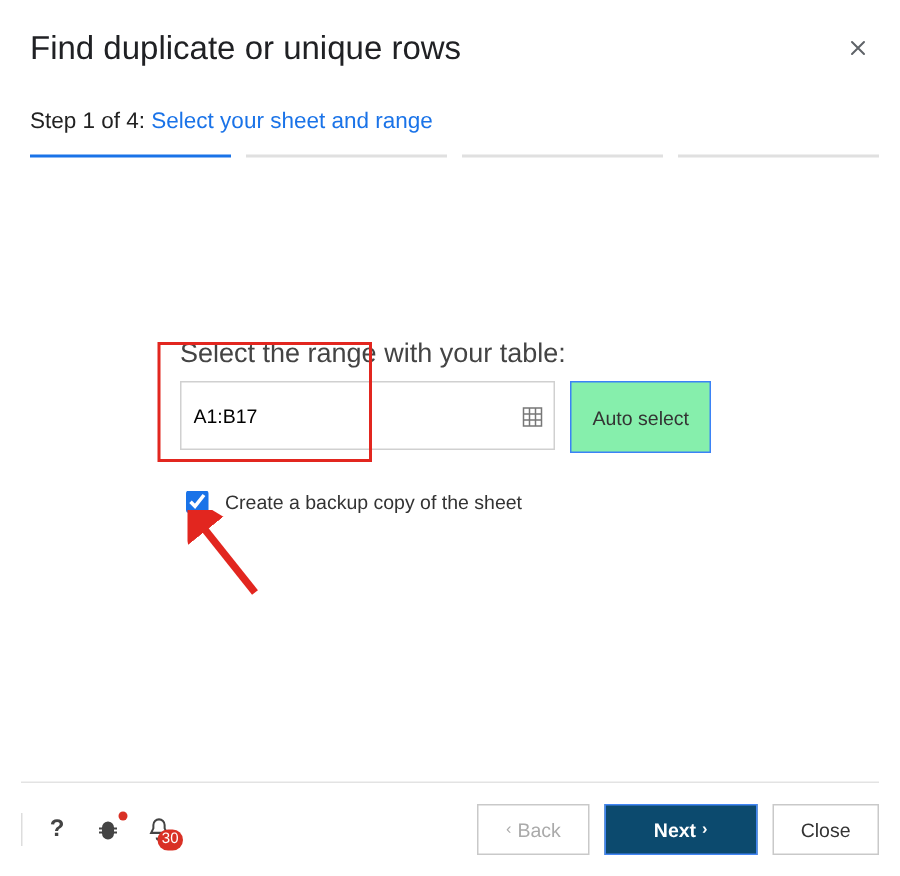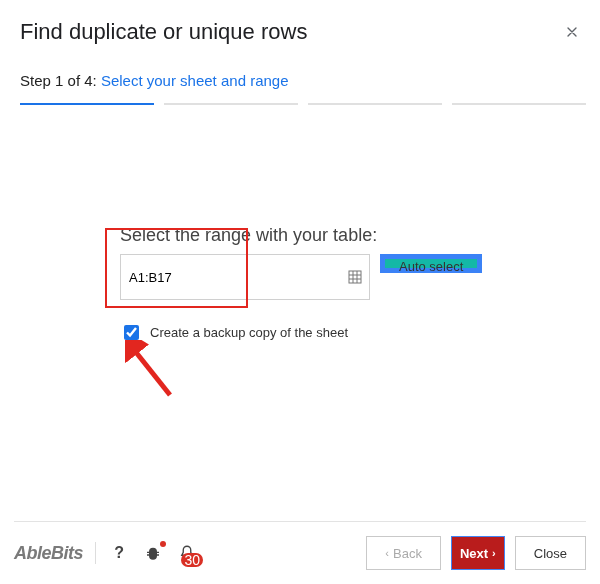--- a/index.html
+++ b/index.html
@@ -91,26 +91,26 @@
     position: absolute;
     right: 6px;
     top: 50%;
     transform: translateY(-50%);
     width: 18px; height: 18px;
     display: flex; align-items: center; justify-content: center;
     color: #777;
     cursor: pointer;
   }
   .auto-btn {
-    height: 19px;
+    height: 48px;
     padding: 0 14px;
     font-size: 13px;
     color: #333;
-    background: #14b8a6;
-    border: 5px solid #3b82f6;
+    background: #86efac;
+    border: 1px solid #3b82f6;
     cursor: pointer;
   }
   .backup-row {
     margin-top: 22px;
     display: flex;
     align-items: center;
     gap: 8px;
     font-size: 13px;
     color: #333;
   }
@@ -163,21 +163,21 @@
     width: 1px; height: 22px; background: #ddd;
   }
   .badge {
     position: absolute;
     bottom: -3px; right: -5px;
     min-width: 14px; height: 14px;
     padding: 0 3px;
     border-radius: 7px;
     background: #d93025;
     color: #fff;
-    font-size: 14px;
+    font-size: 10px;
     line-height: 14px;
     text-align: center;
   }
   .dot {
     position: absolute;
     top: -1px; right: -2px;
     width: 6px; height: 6px;
     border-radius: 50%;
     background: #d93025;
   }
@@ -187,25 +187,25 @@
     padding: 0 18px;
     font-size: 13px;
     border: 1px solid #c9c9c9;
     background: #fff;
     color: #333;
     cursor: pointer;
     display: flex; align-items: center; gap: 4px;
   }
   .btn.disabled { color: #aaa; cursor: default; }
   .btn.primary {
-    background: #b91c1c;
+    background: #0c4a6e;
     border-color: #4285f4;
     color: #fff;
     font-weight: 600;
-    padding: 0 8px;
+    padding: 0 32px;
   }
   .chev { font-size: 11px; }
 </style>
 </head>
 <body>
 
 <div class="dialog">
 
   <div class="title-row">
     <div class="title">Find duplicate or unique rows</div>
@@ -253,21 +253,20 @@
     <defs>
       <marker id="ah" markerWidth="10" markerHeight="10" refX="2" refY="3" orient="auto">
         <path d="M0,0 L0,6 L8,3 z" fill="#e2261f"></path>
       </marker>
     </defs>
     <line x1="45" y1="55" x2="6" y2="6" stroke="#e2261f" stroke-width="5" marker-end="url(#ah)"></line>
   </svg>
 
   <div class="footer">
     <div class="brand-row">
-      <div class="brand">AbleBits</div>
       <div class="divider"></div>
       <div class="footer-ico" style="font-weight:700; font-size:16px;">?</div>
       <div class="footer-ico">
         <svg viewBox="0 0 24 24" width="16" height="16">
             <path fill="currentColor" d="M12 4a3 3 0 0 1 3 3h-6a3 3 0 0 1 3-3zm6 6h3v2h-3v2h3v2h-3a6 6 0 0 1-12 0H3v-2h3v-2H3v-2h3a6 6 0 0 1 12 0z"></path>
           </svg>
         <span class="dot"></span>
       </div>
       <div class="footer-ico">
         <svg viewBox="0 0 24 24" width="18" height="18">

